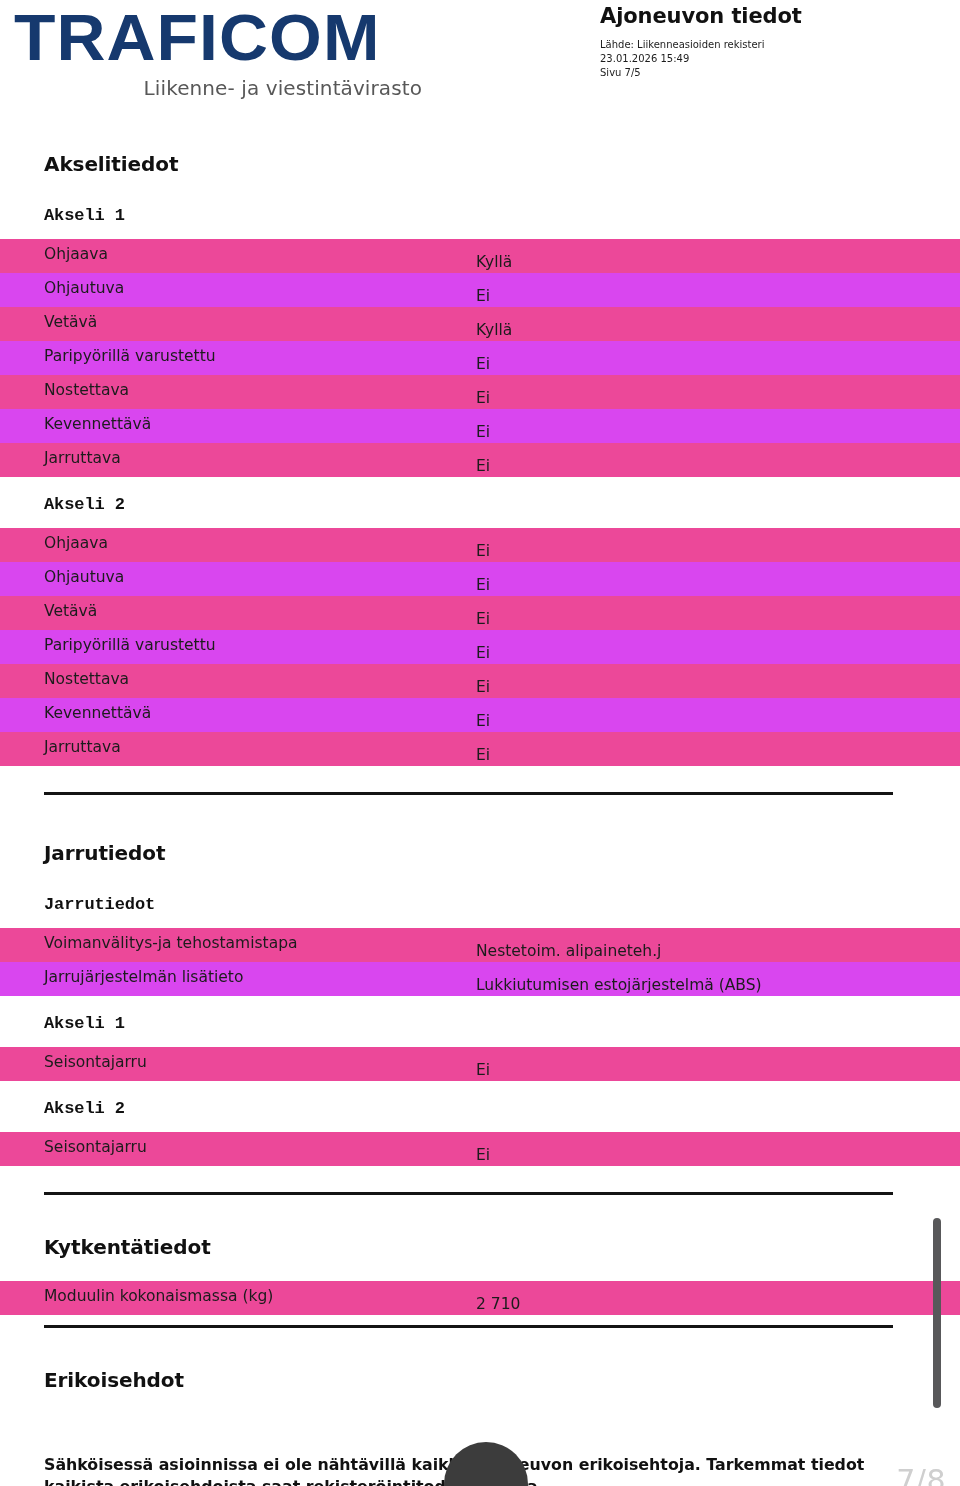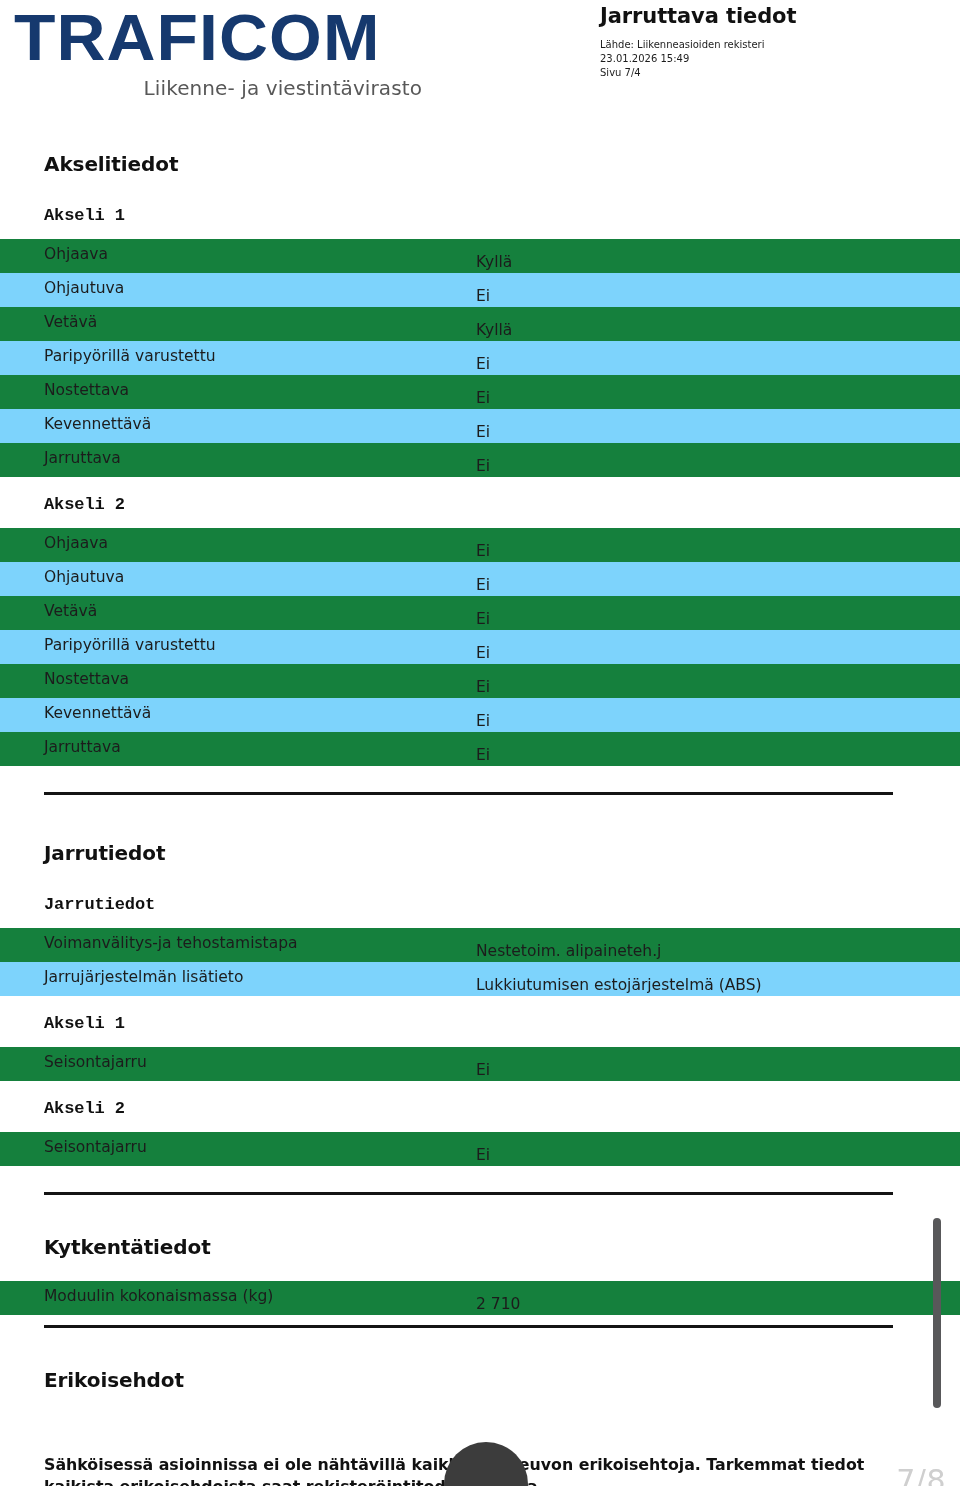--- a/index.html
+++ b/index.html
@@ -99,23 +99,23 @@
     margin: 0;
     padding: 0 0 0 44px;
     letter-spacing: -0.1px;
   }
 
   .rows { margin: 0; padding: 0; }
   .row {
     position: relative;
     display: block;
     height: 34px;
-    background: #15803d;
-  }
-  .row.alt { background: #7dd3fc; }
+    background: #ec4899;
+  }
+  .row.alt { background: #d946ef; }
   .row .label {
     position: absolute;
     left: 44px;
     top: 6px;
     font-family: "DejaVu Sans", sans-serif;
     font-size: 15.5px;
     font-weight: 400;
     color: #1c1c1c;
     white-space: nowrap;
   }
@@ -195,25 +195,25 @@
 </style>
 </head>
 <body>
 
 <div class="doc-header">
   <div class="logo-block">
     <span class="logo-word">TRAFICOM</span>
     <span class="logo-tagline">Liikenne- ja viestintävirasto</span>
   </div>
   <div class="header-right">
-    <h1 class="header-title">Jarruttava tiedot</h1>
+    <h1 class="header-title">Ajoneuvon tiedot</h1>
     <div class="header-meta">
       <div>Lähde: Liikenneasioiden rekisteri</div>
       <div>23.01.2026 15:49</div>
-      <div>Sivu 7/4</div>
+      <div>Sivu 7/5</div>
     </div>
   </div>
 </div>
 
 <div class="content">
 
   <div class="section">
     <div class="sp-22"></div>
     <h2 class="section-title">Akselitiedot</h2>
     <div class="sp-30"></div>

